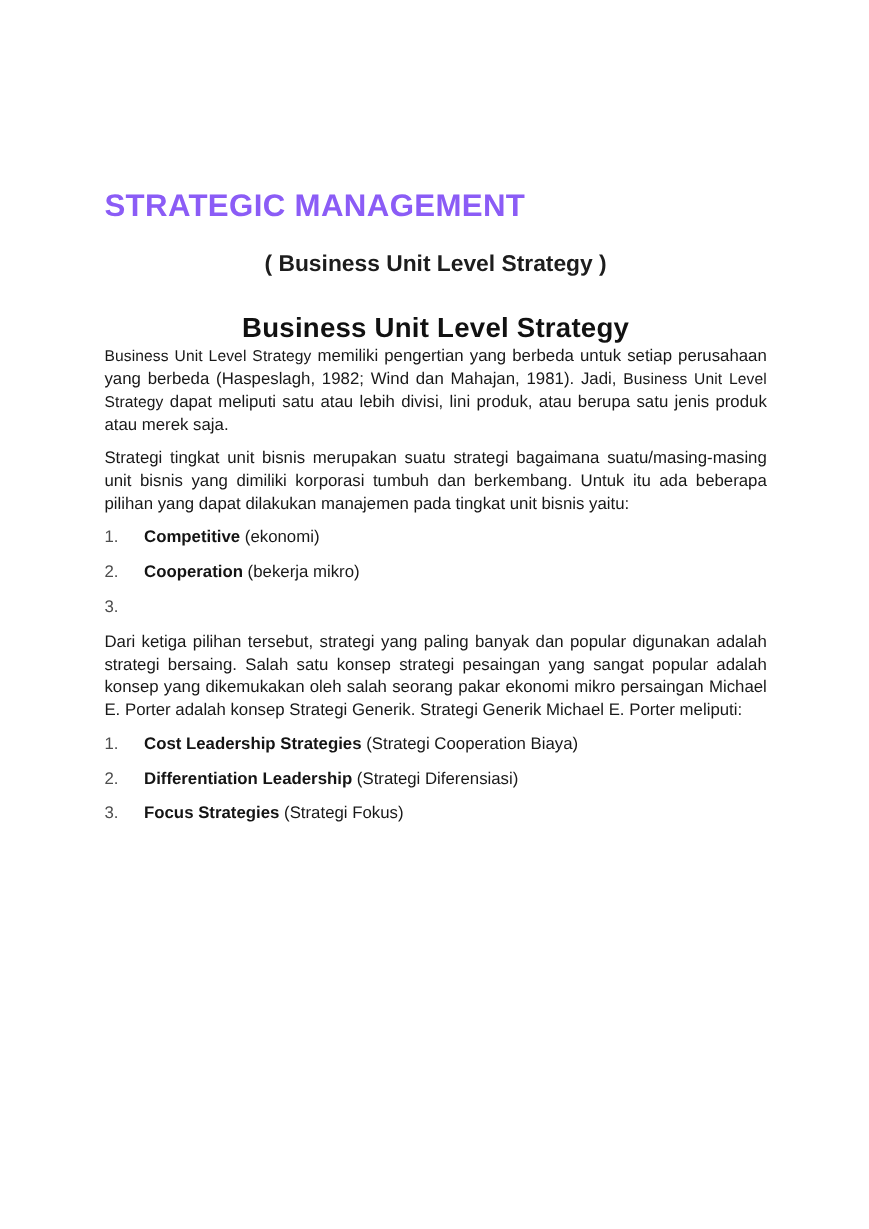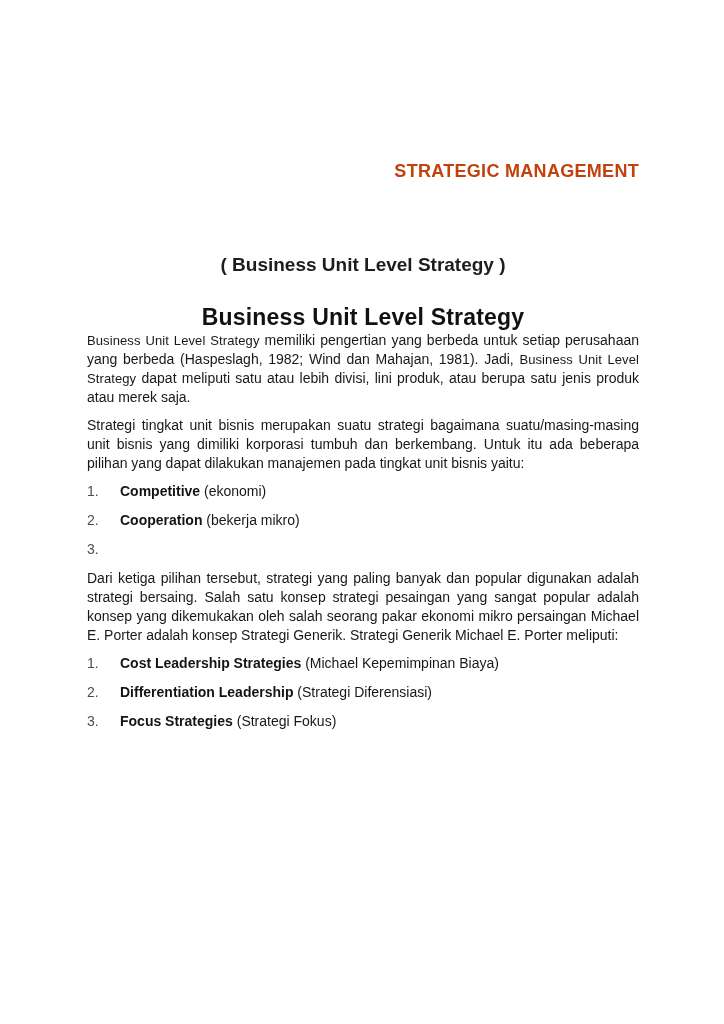--- a/index.html
+++ b/index.html
@@ -17,29 +17,29 @@
     overflow: hidden;
   }
   .content {
     position: absolute;
     left: 87px;
     top: 0;
     width: 552px;
   }
   .doc-title {
     margin: 156px 0 0 0;
-    text-align: right;
-    font-size: 18px;
+    text-align: left;
+    font-size: 26px;
     line-height: 30px;
     font-weight: 700;
     letter-spacing: 0.3px;
-    color: #c2410c;
+    color: #8b5cf6;
   }
   .doc-subtitle {
-    margin: 68px 0 0 0;
+    margin: 24px 0 0 0;
     text-align: center;
     font-size: 19px;
     line-height: 22px;
     font-weight: 600;
     color: #1d1d1d;
   }
   .doc-heading {
     margin: 28px 0 0 0;
     text-align: center;
     font-size: 23px;
@@ -115,21 +115,21 @@
         <div class="list-item">
           <span class="item-number">3.</span>
         </div>
       </div>
 
       <p class="body-para">Dari ketiga pilihan tersebut, strategi yang paling banyak dan popular digunakan adalah strategi bersaing. Salah satu konsep strategi pesaingan yang sangat popular adalah konsep yang dikemukakan oleh salah seorang pakar ekonomi mikro persaingan Michael E. Porter adalah konsep Strategi Generik. Strategi Generik Michael E. Porter meliputi:</p>
 
       <div class="num-list">
         <div class="list-item">
           <span class="item-number">1.</span>
-          <span class="item-text"><span class="item-term">Cost Leadership Strategies</span><span class="item-rest"> (Michael Kepemimpinan Biaya)</span></span>
+          <span class="item-text"><span class="item-term">Cost Leadership Strategies</span><span class="item-rest"> (Strategi Cooperation Biaya)</span></span>
         </div>
         <div class="list-item">
           <span class="item-number">2.</span>
           <span class="item-text"><span class="item-term">Differentiation Leadership</span><span class="item-rest"> (Strategi Diferensiasi)</span></span>
         </div>
         <div class="list-item">
           <span class="item-number">3.</span>
           <span class="item-text"><span class="item-term">Focus Strategies</span><span class="item-rest"> (Strategi Fokus)</span></span>
         </div>
       </div>

